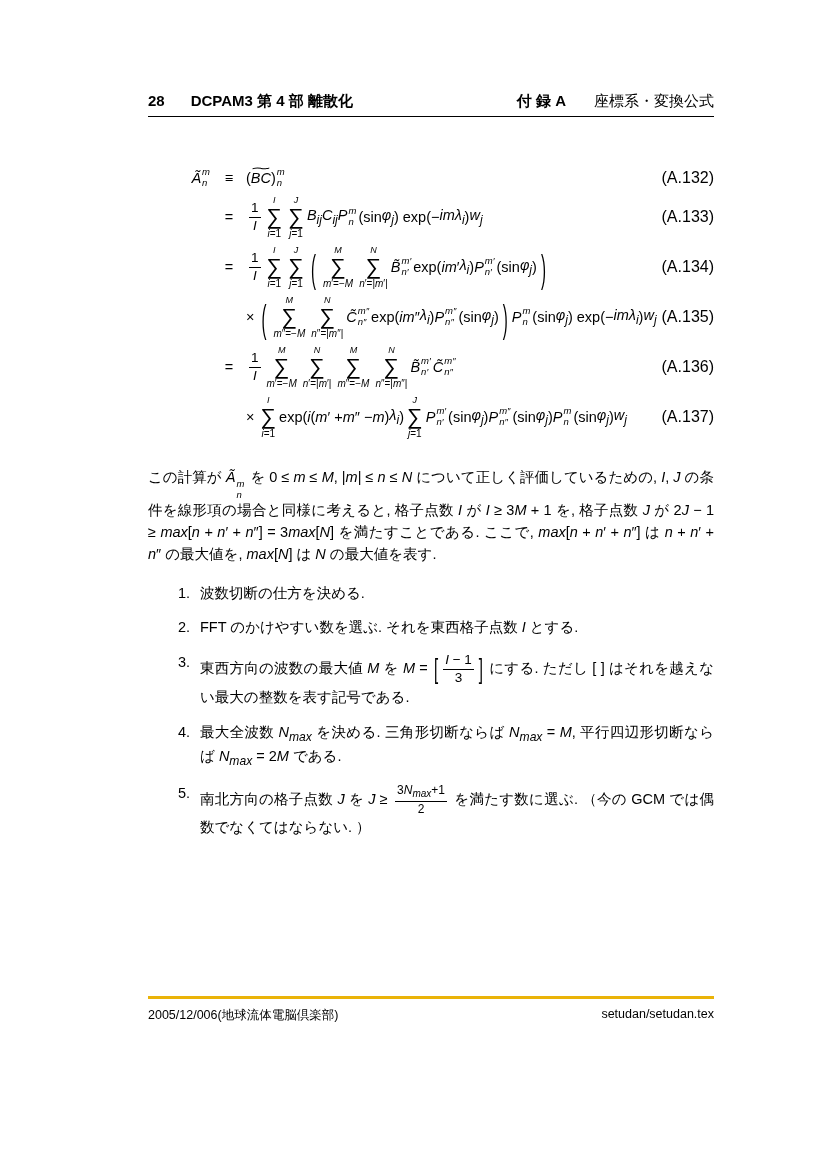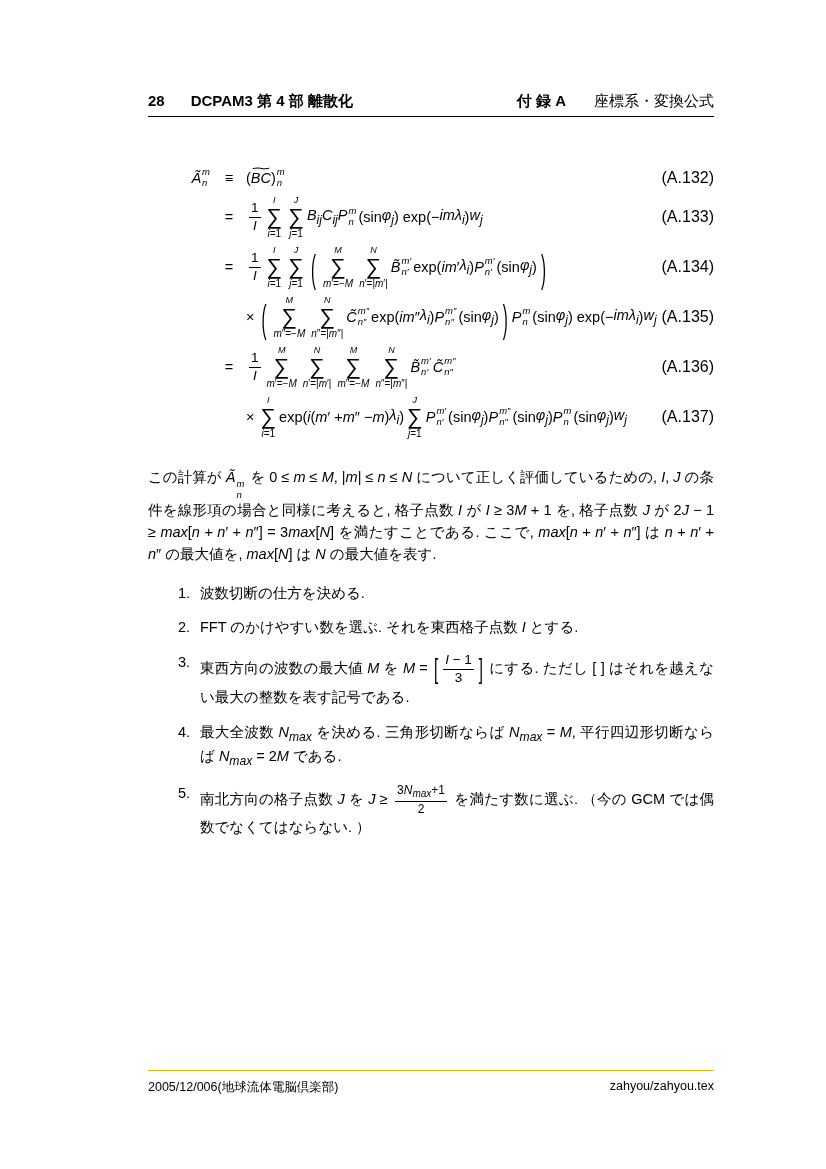--- a/index.html
+++ b/index.html
@@ -44,21 +44,21 @@
   #paragraphs{margin-top:28px;font-size:14.5px;line-height:1.5;text-align:justify;}
   .para{margin:0 0 17px 0;}
 
   
   #steps{margin-top:2px;font-size:14.5px;line-height:1.5;}
   .step{display:flex;margin-bottom:13px;padding-left:30px;}
   .step-no{width:22px;flex:none;}
   .step-body{flex:1;text-align:justify;}
 
   
-  .footer{position:absolute;left:148px;top:1070px;width:566px;border-top:1px solid #eab308;
+  .footer{position:absolute;left:148px;top:996px;width:566px;border-top:3px solid #eab308;
           padding-top:8px;display:flex;justify-content:space-between;font-size:12.5px;}
 </style>
 </head>
 <body>
 
 <div class="page">
   <div class="content">
     <div class="header">
       <div class="h-left">
         <span>28</span>
@@ -263,15 +263,15 @@
 
   <div class="step">
     <span class="step-no">5.</span>
     <span class="step-body">南北方向の格子点数 <i>J</i> を <i>J</i> ≥ <span class="fr sfr"><span class="n">3<i>N<sub>max</sub></i>+1</span><span class="d">2</span></span> を満たす数に選ぶ. （今の GCM では偶数でなくてはならない. ）</span>
   </div>
 </div>
   </div>
 
   <div class="footer">
     <span>2005/12/006(地球流体電脳倶楽部)</span>
-    <span>zahyou/zahyou.tex</span>
+    <span>setudan/setudan.tex</span>
   </div>
 </div>
 
 </body></html>

